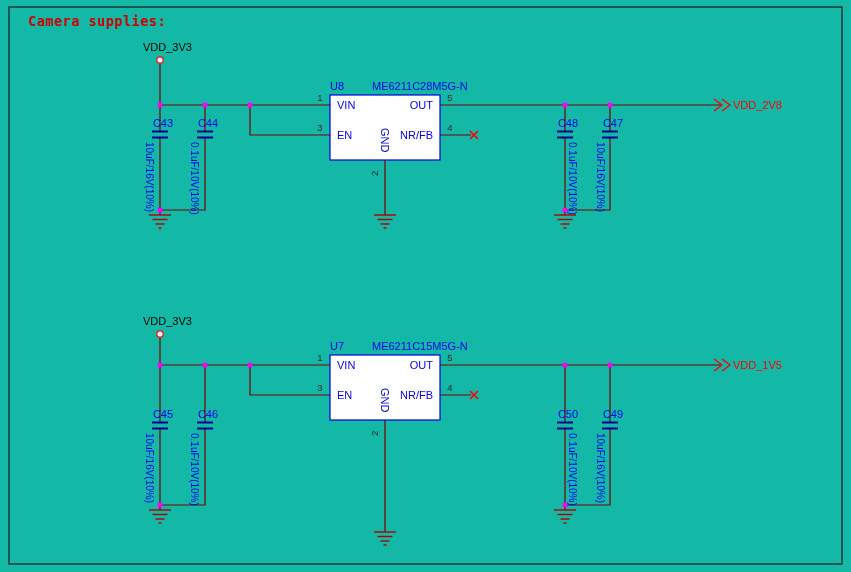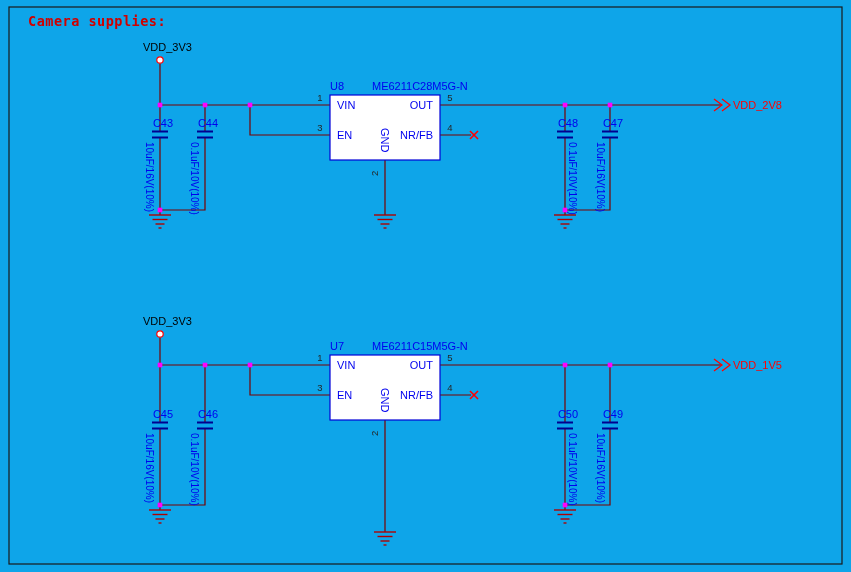--- a/index.html
+++ b/index.html
@@ -1,17 +1,17 @@
 <!DOCTYPE html>
 <html><head>
 <meta charset="utf-8">
 <style>
   html,body{margin:0;padding:0;background:#ffffff;}
   .sheet{
-    width:851px;height:572px;position:relative;background:#0ea5e9;
+    width:851px;height:572px;position:relative;background:#14b8a6;
     font-family:"Liberation Sans",sans-serif;overflow:hidden;
   }
   svg{display:block}
   .sheet-border{fill:none;stroke:#1a1a1a;stroke-width:1.2}
   .wire{stroke:#7a0000;stroke-width:1.2;fill:none}
   .plate{stroke:#000090;stroke-width:2;fill:none}
   .boxbody{fill:#ffffff;stroke:#0000d8;stroke-width:1.2}
   text{font-family:"Liberation Sans",sans-serif;font-size:11px;}
   .t-comp{fill:#0000ee}
   .t-val{fill:#0000ee;font-size:10px}

